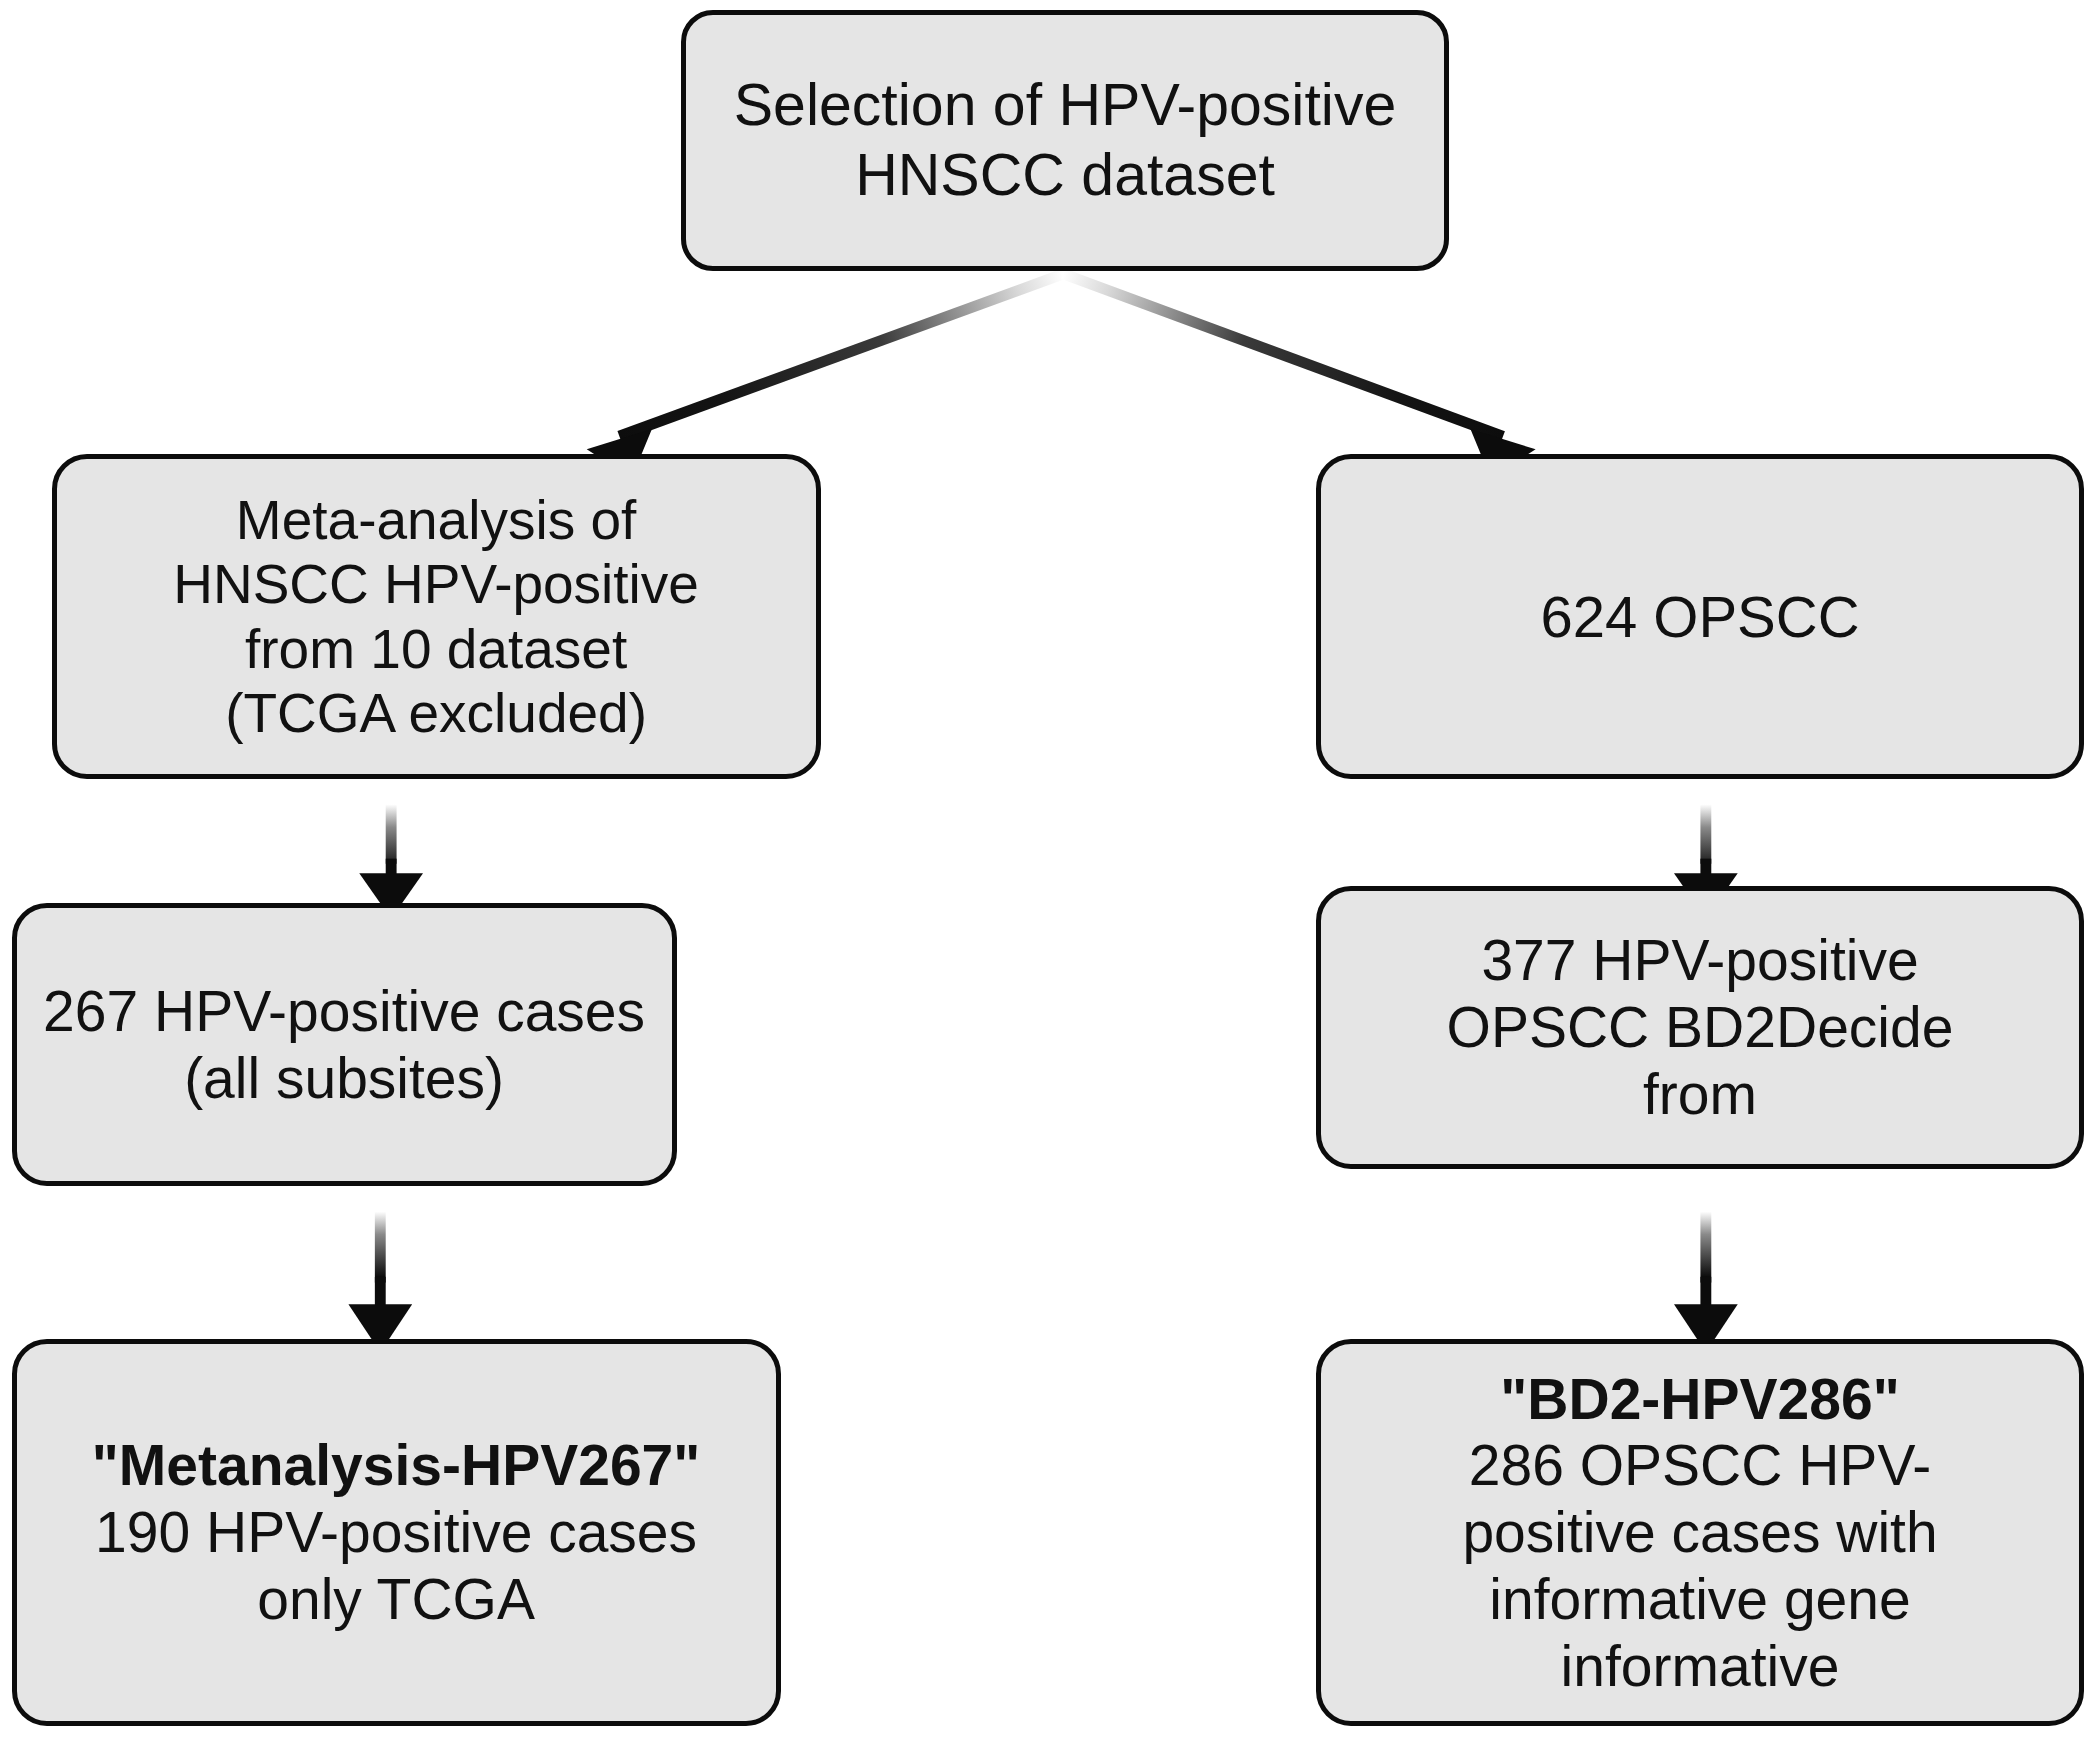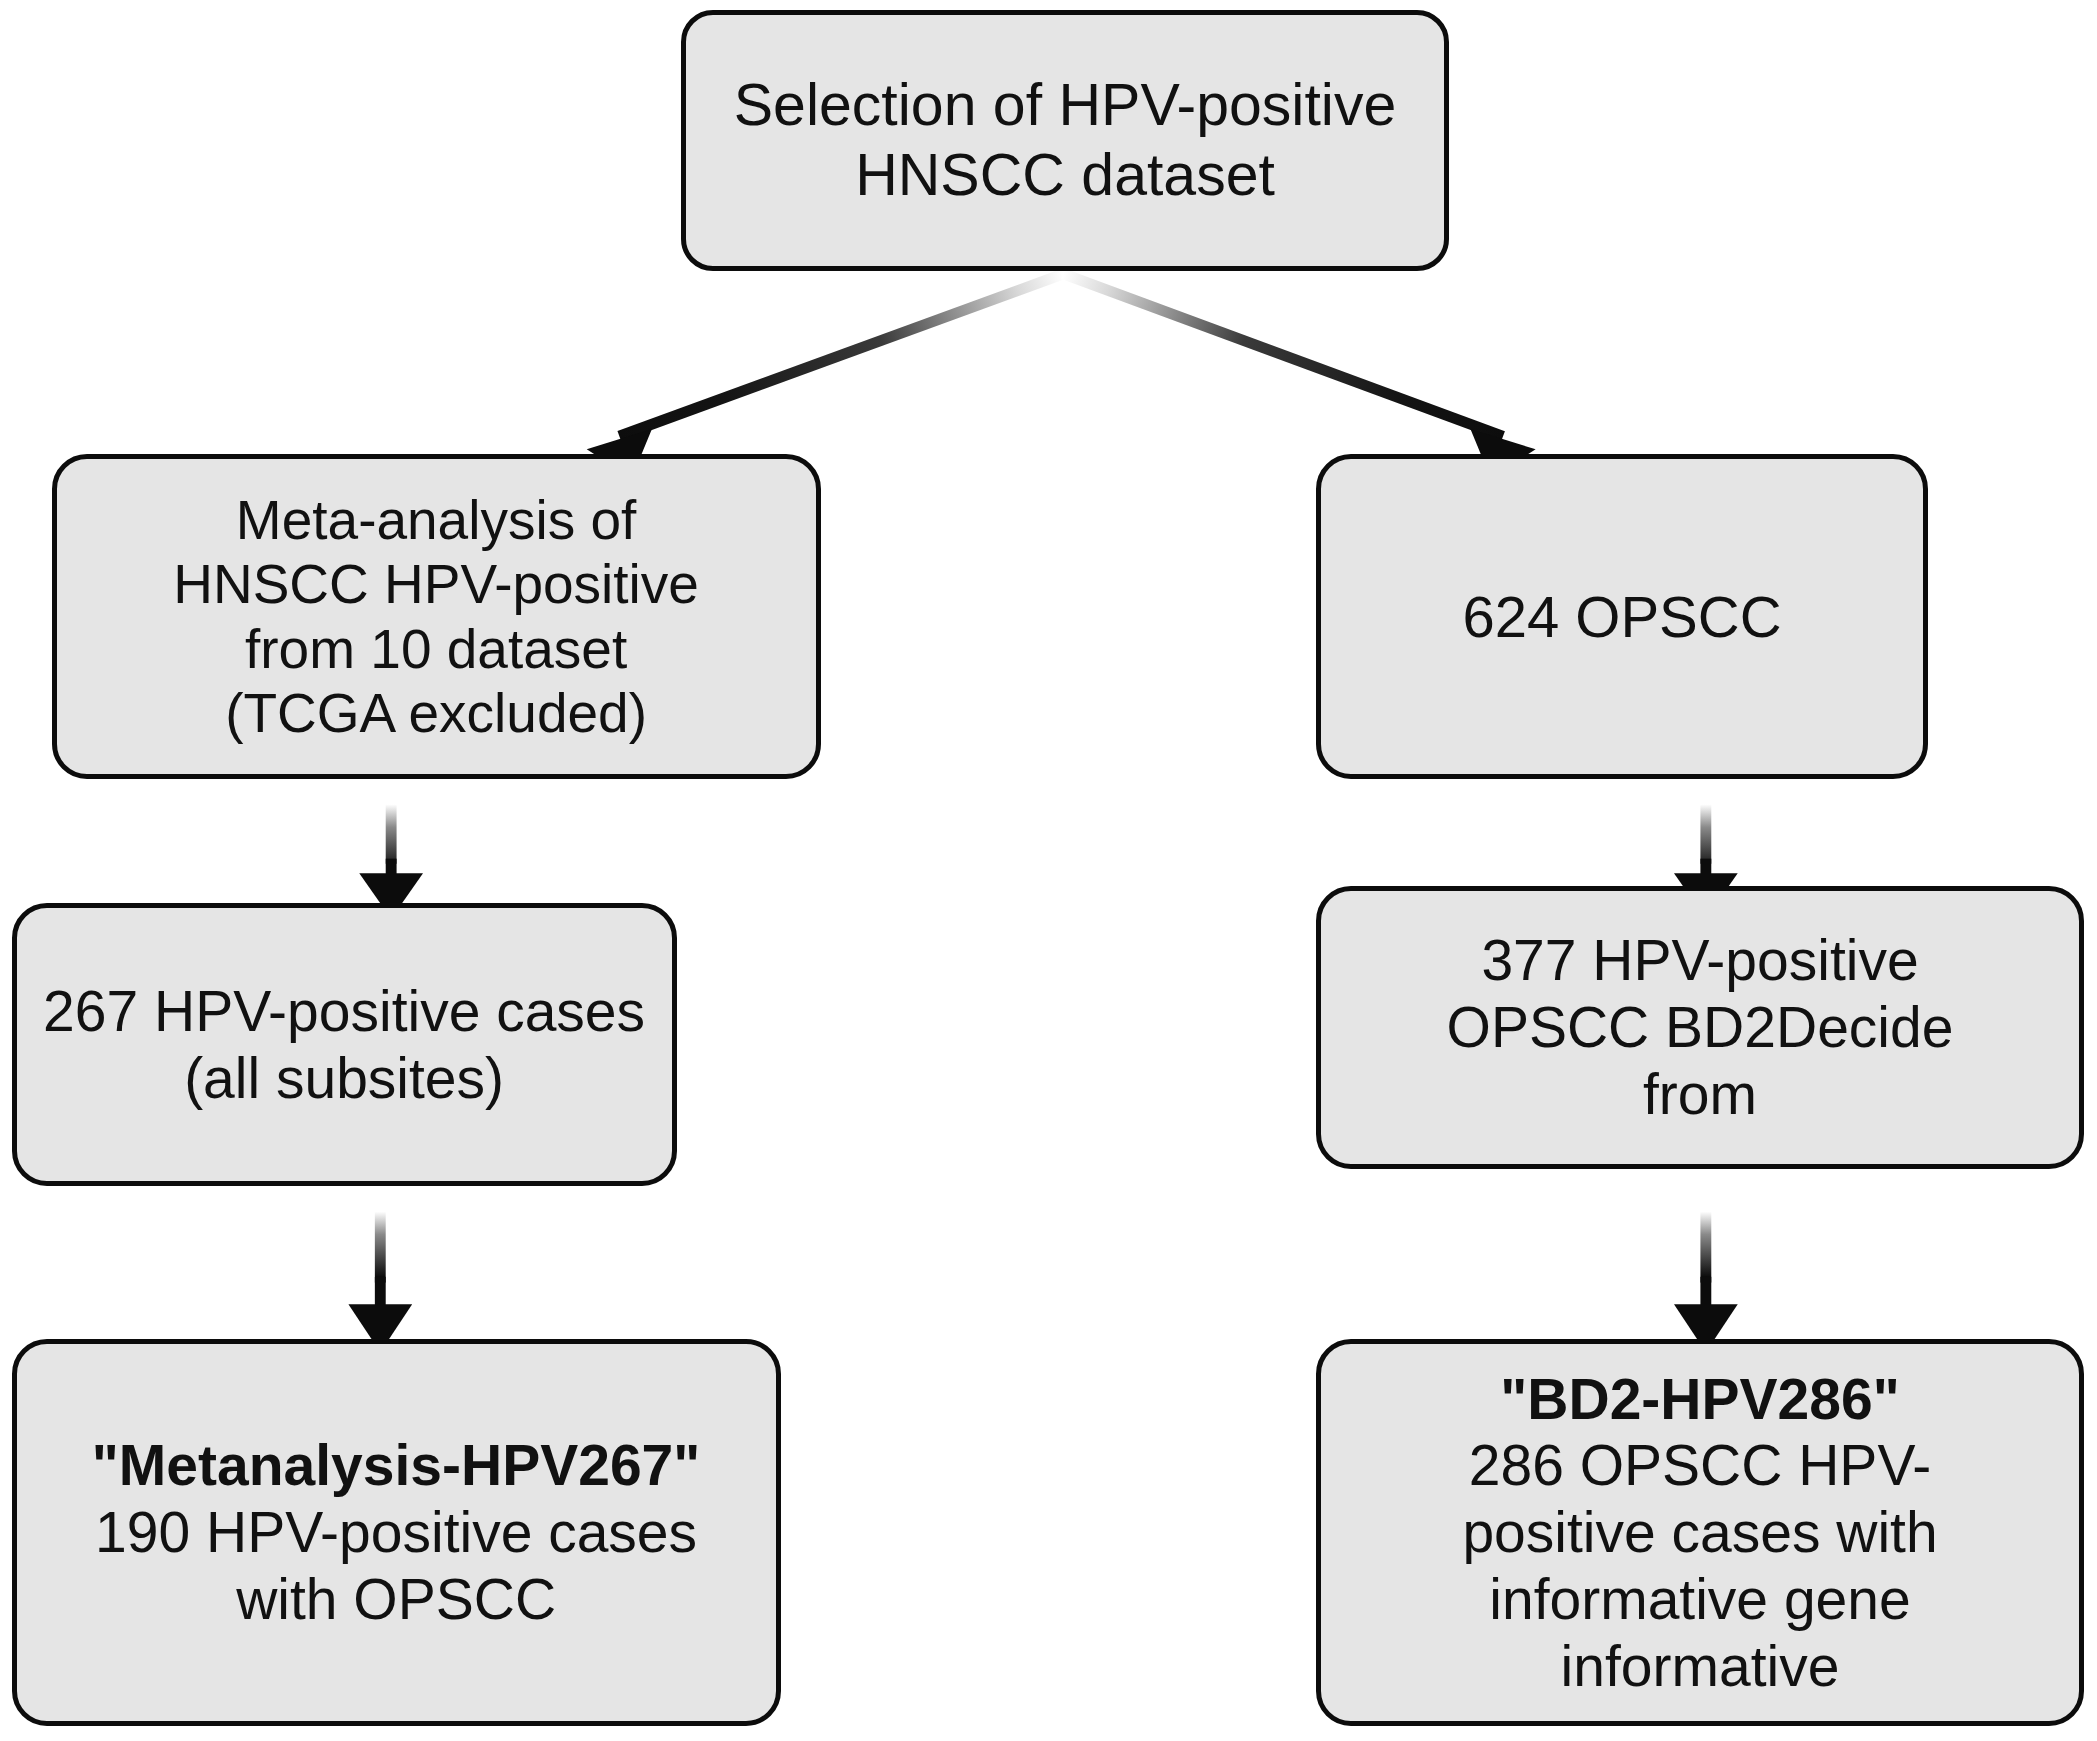--- a/index.html
+++ b/index.html
@@ -50,21 +50,21 @@
     border-radius: 32px;
   }
   #node-meta {
     left: 11.6px;   top: 454px;
     width: 769px; height: 325px;
     font-size: 55px;
     margin-left: 40px;
   }
   #node-bd2-cases {
     left: 1316px; top: 454px;
-    width: 612px; height: 325px;
+    width: 768px; height: 325px;
     font-size: 58px;
   }
   #node-267 {
     left: 11.6px;   top: 903px;
     width: 665px; height: 283px;
     font-size: 57px;
   }
   #node-377 {
     left: 1316px; top: 886px;
     width: 768px; height: 283px;
@@ -178,21 +178,21 @@
     <span class="txt">
       <span class="line">267 HPV-positive cases</span>
       <span class="line">(all subsites)</span>
     </span>
   </div>
 
   <div class="node" id="node-meta267">
     <span class="txt">
       <span class="line bold">"Metanalysis-HPV267"</span>
       <span class="line">190 HPV-positive cases</span>
-      <span class="line">with OPSCC</span>
+      <span class="line">only TCGA</span>
     </span>
   </div>
 
   <div class="node" id="node-bd2-cases">
     <span class="txt">
       <span class="line">624 OPSCC</span>
     </span>
   </div>
 
   <div class="node" id="node-377">

